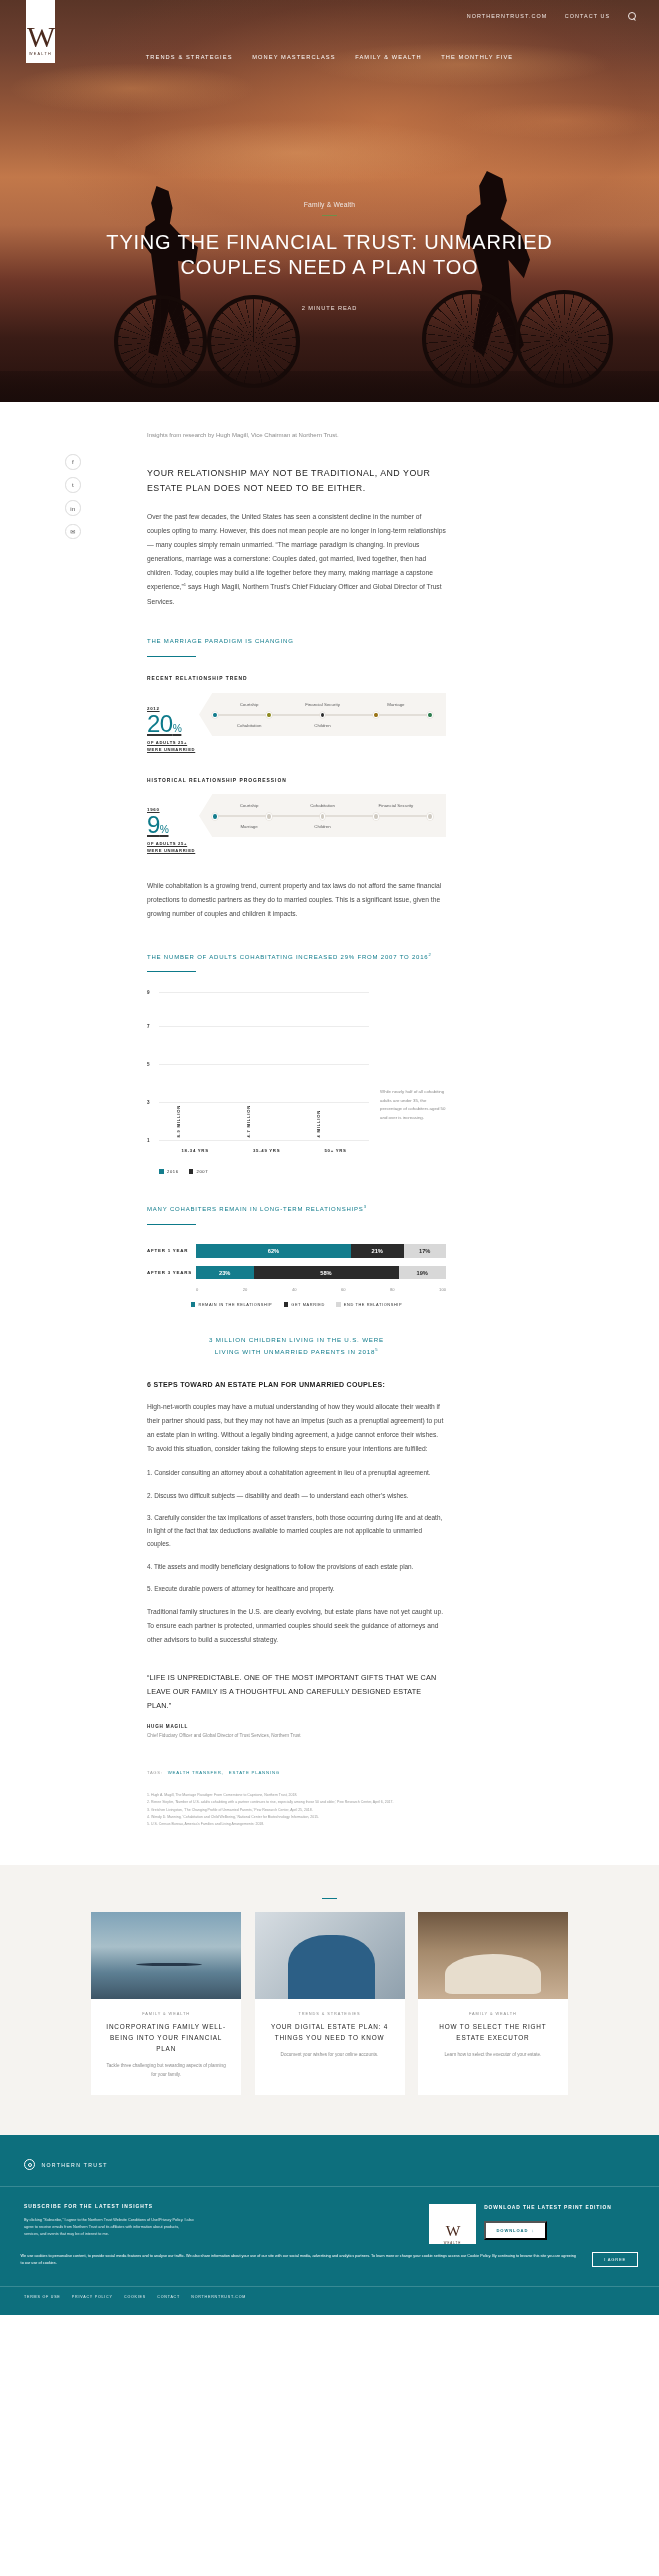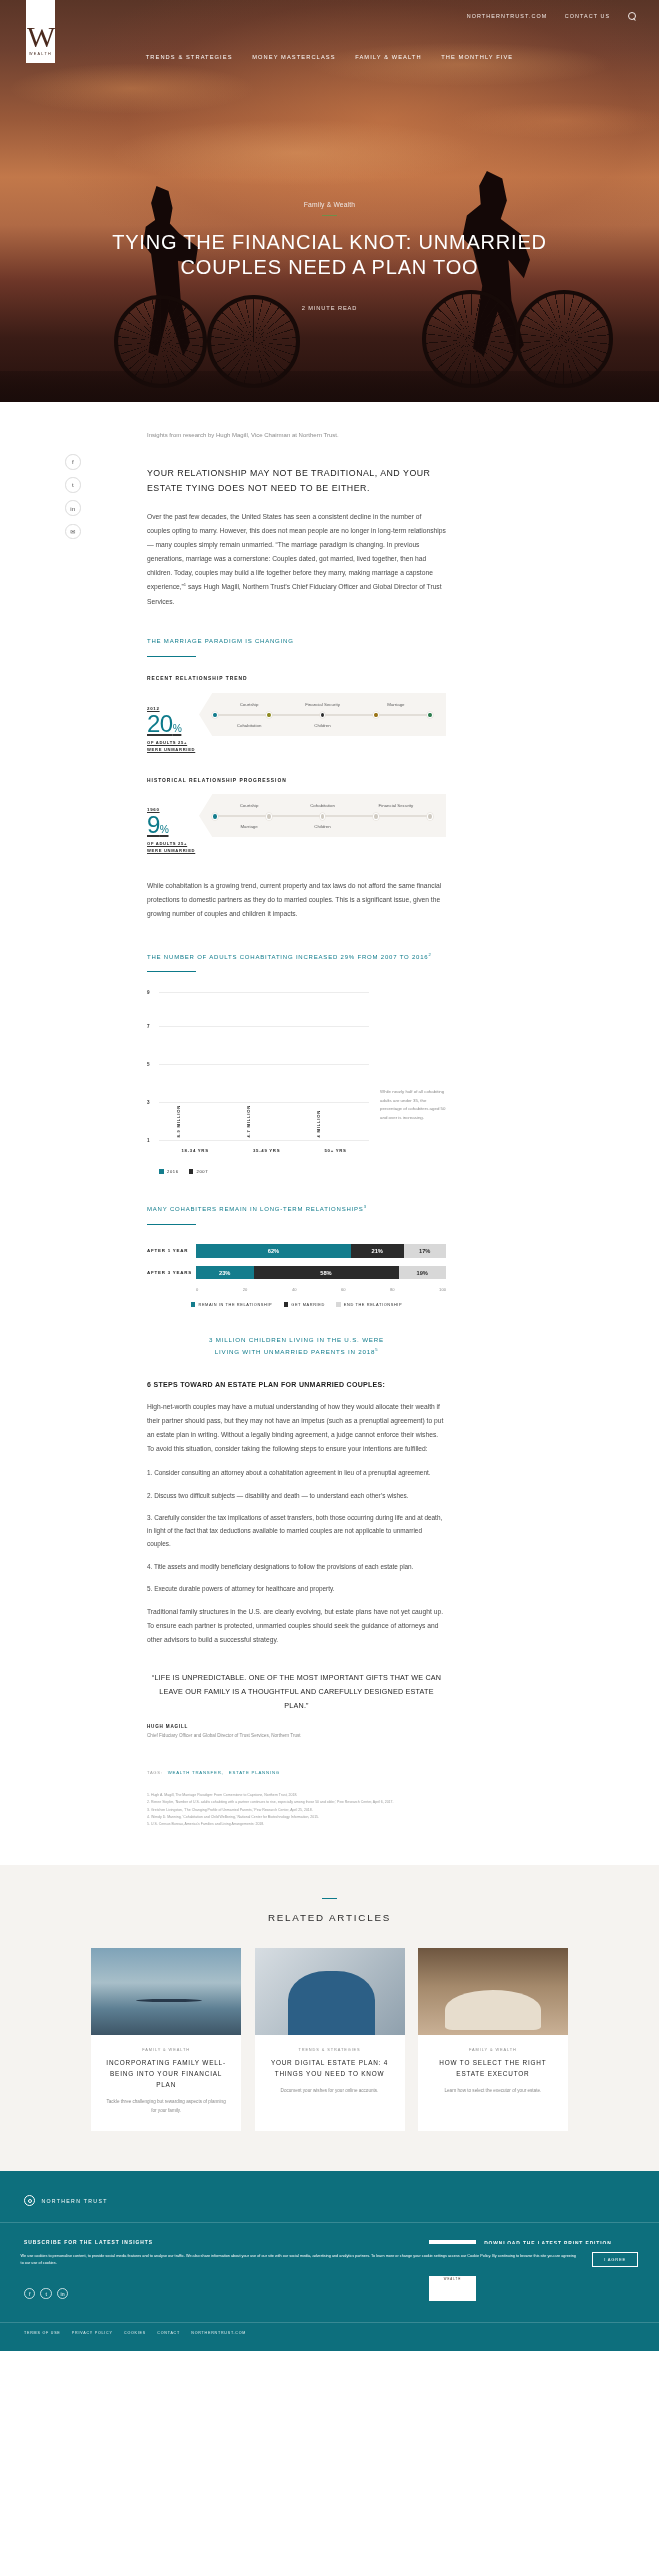--- a/index.html
+++ b/index.html
@@ -193,21 +193,21 @@
   
   h3.steps-h{ font-size:7px; letter-spacing:0.3px; color:#1d1d1d; font-weight:700; margin-bottom:11.3px; }
   ol.steps{ list-style:none; counter-reset:s; }
   ol.steps li{
     counter-increment:s; font-size:6.4px; line-height:2.05; color:#4a4a4a; margin-bottom:9.3px;
   }
   ol.steps li:before{ content:counter(s) ". "; }
 
   
   blockquote{
-    font-size:7.2px; line-height:1.95; color:#1d1d1d; letter-spacing:0.2px; margin:24px 0 9.3px;text-align:center;
+    font-size:7.2px; line-height:1.95; color:#1d1d1d; letter-spacing:0.2px; margin:24px 0 9.3px;
   }
   .q-name{ font-size:4.6px; letter-spacing:0.8px; color:#1b1b1b; font-weight:700; margin-top:11.3px; }
   .q-title{ font-size:4.6px; color:#8b8b8b; margin-top:2.6px; line-height:1.7; }
 
   .tags{ display:flex; align-items:center; gap:5.2px; margin:30px 0 17.5px; }
   .tags .tg-l{ font-size:4.1px; letter-spacing:0.7px; color:#9b9b9b; }
   .tags a{ font-size:4.3px; letter-spacing:0.8px; color:#0d7a8a; text-decoration:none; }
 
   .footnotes{ font-size:3.5px; line-height:2.1; color:#9a9a9a; padding-bottom:31px; }
 
@@ -287,39 +287,39 @@
     <nav class="mainnav">
       <a href="#">TRENDS &amp; STRATEGIES</a>
       <a href="#">MONEY MASTERCLASS</a>
       <a href="#">FAMILY &amp; WEALTH</a>
       <a href="#">THE MONTHLY FIVE</a>
     </nav>
 
     <div class="hero-copy">
       <div class="hero-cat">Family &amp; Wealth</div>
       <div class="hero-rule"></div>
-      <h1 class="hero-title">TYING THE FINANCIAL KNOT: UNMARRIED COUPLES NEED A PLAN TOO</h1>
+      <h1 class="hero-title">TYING THE FINANCIAL TRUST: UNMARRIED COUPLES NEED A PLAN TOO</h1>
       <div class="hero-read">2 MINUTE READ</div>
     </div>
   </section>
 
   <section class="article">
 
     <div class="share">
       <div class="sbtn">f</div>
       <div class="sbtn">t</div>
       <div class="sbtn">in</div>
       <div class="sbtn">✉</div>
     </div>
 
     <div class="body-col">
 
       <div class="byline">Insights from research by Hugh Magill, Vice Chairman at Northern Trust.</div>
 
-      <h2 class="dek">YOUR RELATIONSHIP MAY NOT BE TRADITIONAL, AND YOUR ESTATE TYING DOES NOT NEED TO BE EITHER.</h2>
+      <h2 class="dek">YOUR RELATIONSHIP MAY NOT BE TRADITIONAL, AND YOUR ESTATE PLAN DOES NOT NEED TO BE EITHER.</h2>
 
       <p class="body"><span>Over the past few decades, the United States has seen a consistent decline in the number of couples opting to marry. However, this does not mean people are no longer in long-term relationships — many couples simply remain unmarried. “The marriage paradigm is changing. In previous generations, marriage was a cornerstone: Couples dated, got married, lived together, then had children. Today, couples may build a life together before they marry, making marriage a capstone experience,”</span><sup>1</sup><span> says Hugh Magill, Northern Trust’s Chief Fiduciary Officer and Global Director of Trust Services.</span></p>
 
       <div style="height:17.5px"></div>
       <div class="sec-head">THE MARRIAGE PARADIGM IS CHANGING</div>
       <div class="sec-rule"></div>
 
       <div class="mini-label">RECENT RELATIONSHIP TREND</div>
 
       <div class="prog-wrap">
@@ -534,21 +534,20 @@
         <div>3. Gretchen Livingston, 'The Changing Profile of Unmarried Parents,' Pew Research Center, April 25, 2018.</div>
         <div>4. Wendy D. Manning, 'Cohabitation and Child Wellbeing,' National Center for Biotechnology Information, 2015.</div>
         <div>5. U.S. Census Bureau, America's Families and Living Arrangements: 2018.</div>
       </div>
 
     </div>
   </section>
 
   <section class="related">
     <div class="rel-rule"></div>
-    <h2 class="rel-h">RELATED ARTICLES</h2>
     <div class="cards">
 
       <article class="card">
         <div class="thumb t1"></div>
         <div class="body">
           <div class="cat">FAMILY &amp; WEALTH</div>
           <div class="ttl">INCORPORATING FAMILY WELL-BEING INTO YOUR FINANCIAL PLAN</div>
           <div class="exc">Tackle three challenging but rewarding aspects of planning for your family.</div>
         </div>
       </article>

